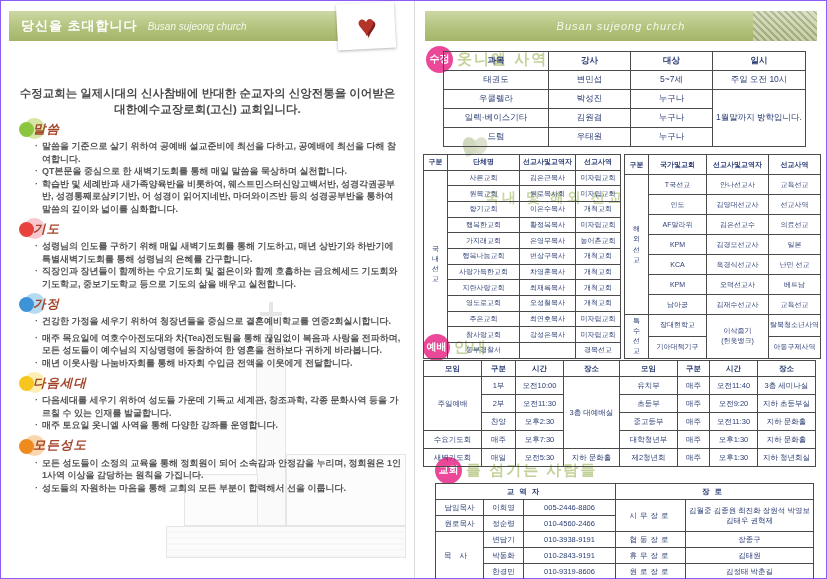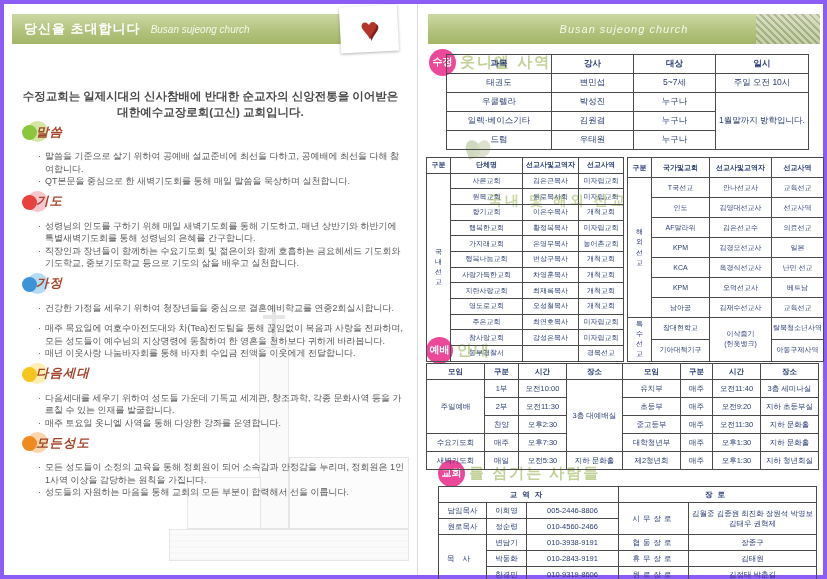--- a/index.html
+++ b/index.html
@@ -1,17 +1,17 @@
 <!DOCTYPE html>
 <html><head>
 <meta charset="utf-8">
 <style>
   html,body{margin:0;padding:0;background:#fff;}
   body{width:827px;height:579px;position:relative;font-family:"Liberation Sans",sans-serif;overflow:hidden;}
-  .sheet{position:absolute;inset:0;border:4px solid #8b5cf6;background:#fff;}
+  .sheet{position:absolute;inset:0;border:1px solid #8b5cf6;background:#fff;}
   .page{position:absolute;top:0;height:579px;}
   .page-left{left:0;width:413px;}
   .page-right{left:414px;width:413px;}
   .divider{position:absolute;left:413px;top:0;width:1px;height:100%;background:#dadada;}
 
   
   .greenbar{position:absolute;top:10px;height:30px;background:linear-gradient(180deg,#ccd8a4 0%,#b3c37e 55%,#a3b568 100%);display:flex;align-items:center;}
   .bar-left{left:8px;width:328px;padding:0 12px;gap:10px;}
   .bar-right{left:10px;width:392px;justify-content:center;}
   .bar-title{color:#fff;font-weight:bold;font-size:13px;letter-spacing:1px;white-space:nowrap;}
@@ -29,21 +29,21 @@
   .intro{position:absolute;top:84px;left:0;width:100%;text-align:center;font-weight:bold;color:#4a4a4a;font-size:11.5px;line-height:16px;z-index:1;}
 
   
   .sections{position:absolute;top:118px;left:18px;width:384px;z-index:1;}
   .section{margin-bottom:4px;}
   .sec-head{display:flex;align-items:center;height:20px;position:relative;}
   .cir{position:relative;width:26px;height:20px;flex:0 0 26px;}
   .cir .back{position:absolute;right:0;top:-1px;width:21px;height:21px;border-radius:50%;}
   .cir .front{position:absolute;left:0;top:3px;width:15px;height:15px;border-radius:50%;}
   .sec-title{margin-left:-12px;font-style:italic;font-weight:bold;font-size:12.5px;color:#a3442a;letter-spacing:1px;z-index:1;}
-  .items{margin:8px 0 0 14px;}
+  .items{margin:1px 0 0 14px;font-weight:bold;}
   .item{position:relative;font-size:9px;line-height:12.5px;color:#555;padding-left:9px;}
   .item::before{content:"·";position:absolute;left:2px;color:#555;}
   .s0 .back{background:#d4e5a4}.s0 .front{background:#8cc63e}
   .s1 .back{background:#f6c7cd}.s1 .front{background:#e8423e}
   .s2 .back{background:#b5dbf2}.s2 .front{background:#3e93d8}
   .s3 .back{background:#ecc9e4}.s3 .front{background:#c2399b}
   .s4 .back{background:#fdeeb3}.s4 .front{background:#f6c61f}
   .s5 .back{background:#f9d6ad}.s5 .front{background:#ef8a1f}
 
   
@@ -130,20 +130,21 @@
         <div class="sec-head">
           <span class="cir">
               <span class="back"></span>
               <span class="front"></span>
             </span>
           <span class="sec-title">말씀</span>
         </div>
         <div class="items">
           <div class="item">말씀을 기준으로 살기 위하여 공예배 설교준비에 최선을 다하고, 공예배에 최선을 다해 참여합니다.</div>
           <div class="item">QT본문을 중심으로 한 새벽기도회를 통해 매일 말씀을 묵상하며 실천합니다.</div>
+          <div class="item">학습반 및 세례반과 새가족양육반을 비롯하여, 웨스트민스터신앙고백서반, 성경각권공부반, 성경통째로삼키기반, 어 성경이 읽어지네반, 마더와이즈반 등의 성경공부반을 통하여 말씀의 깊이와 넓이를 심화합니다.</div>
         </div>
       </div>
       <div class="section s1">
         <div class="sec-head">
           <span class="cir">
               <span class="back"></span>
               <span class="front"></span>
             </span>
           <span class="sec-title">기도</span>
         </div>

